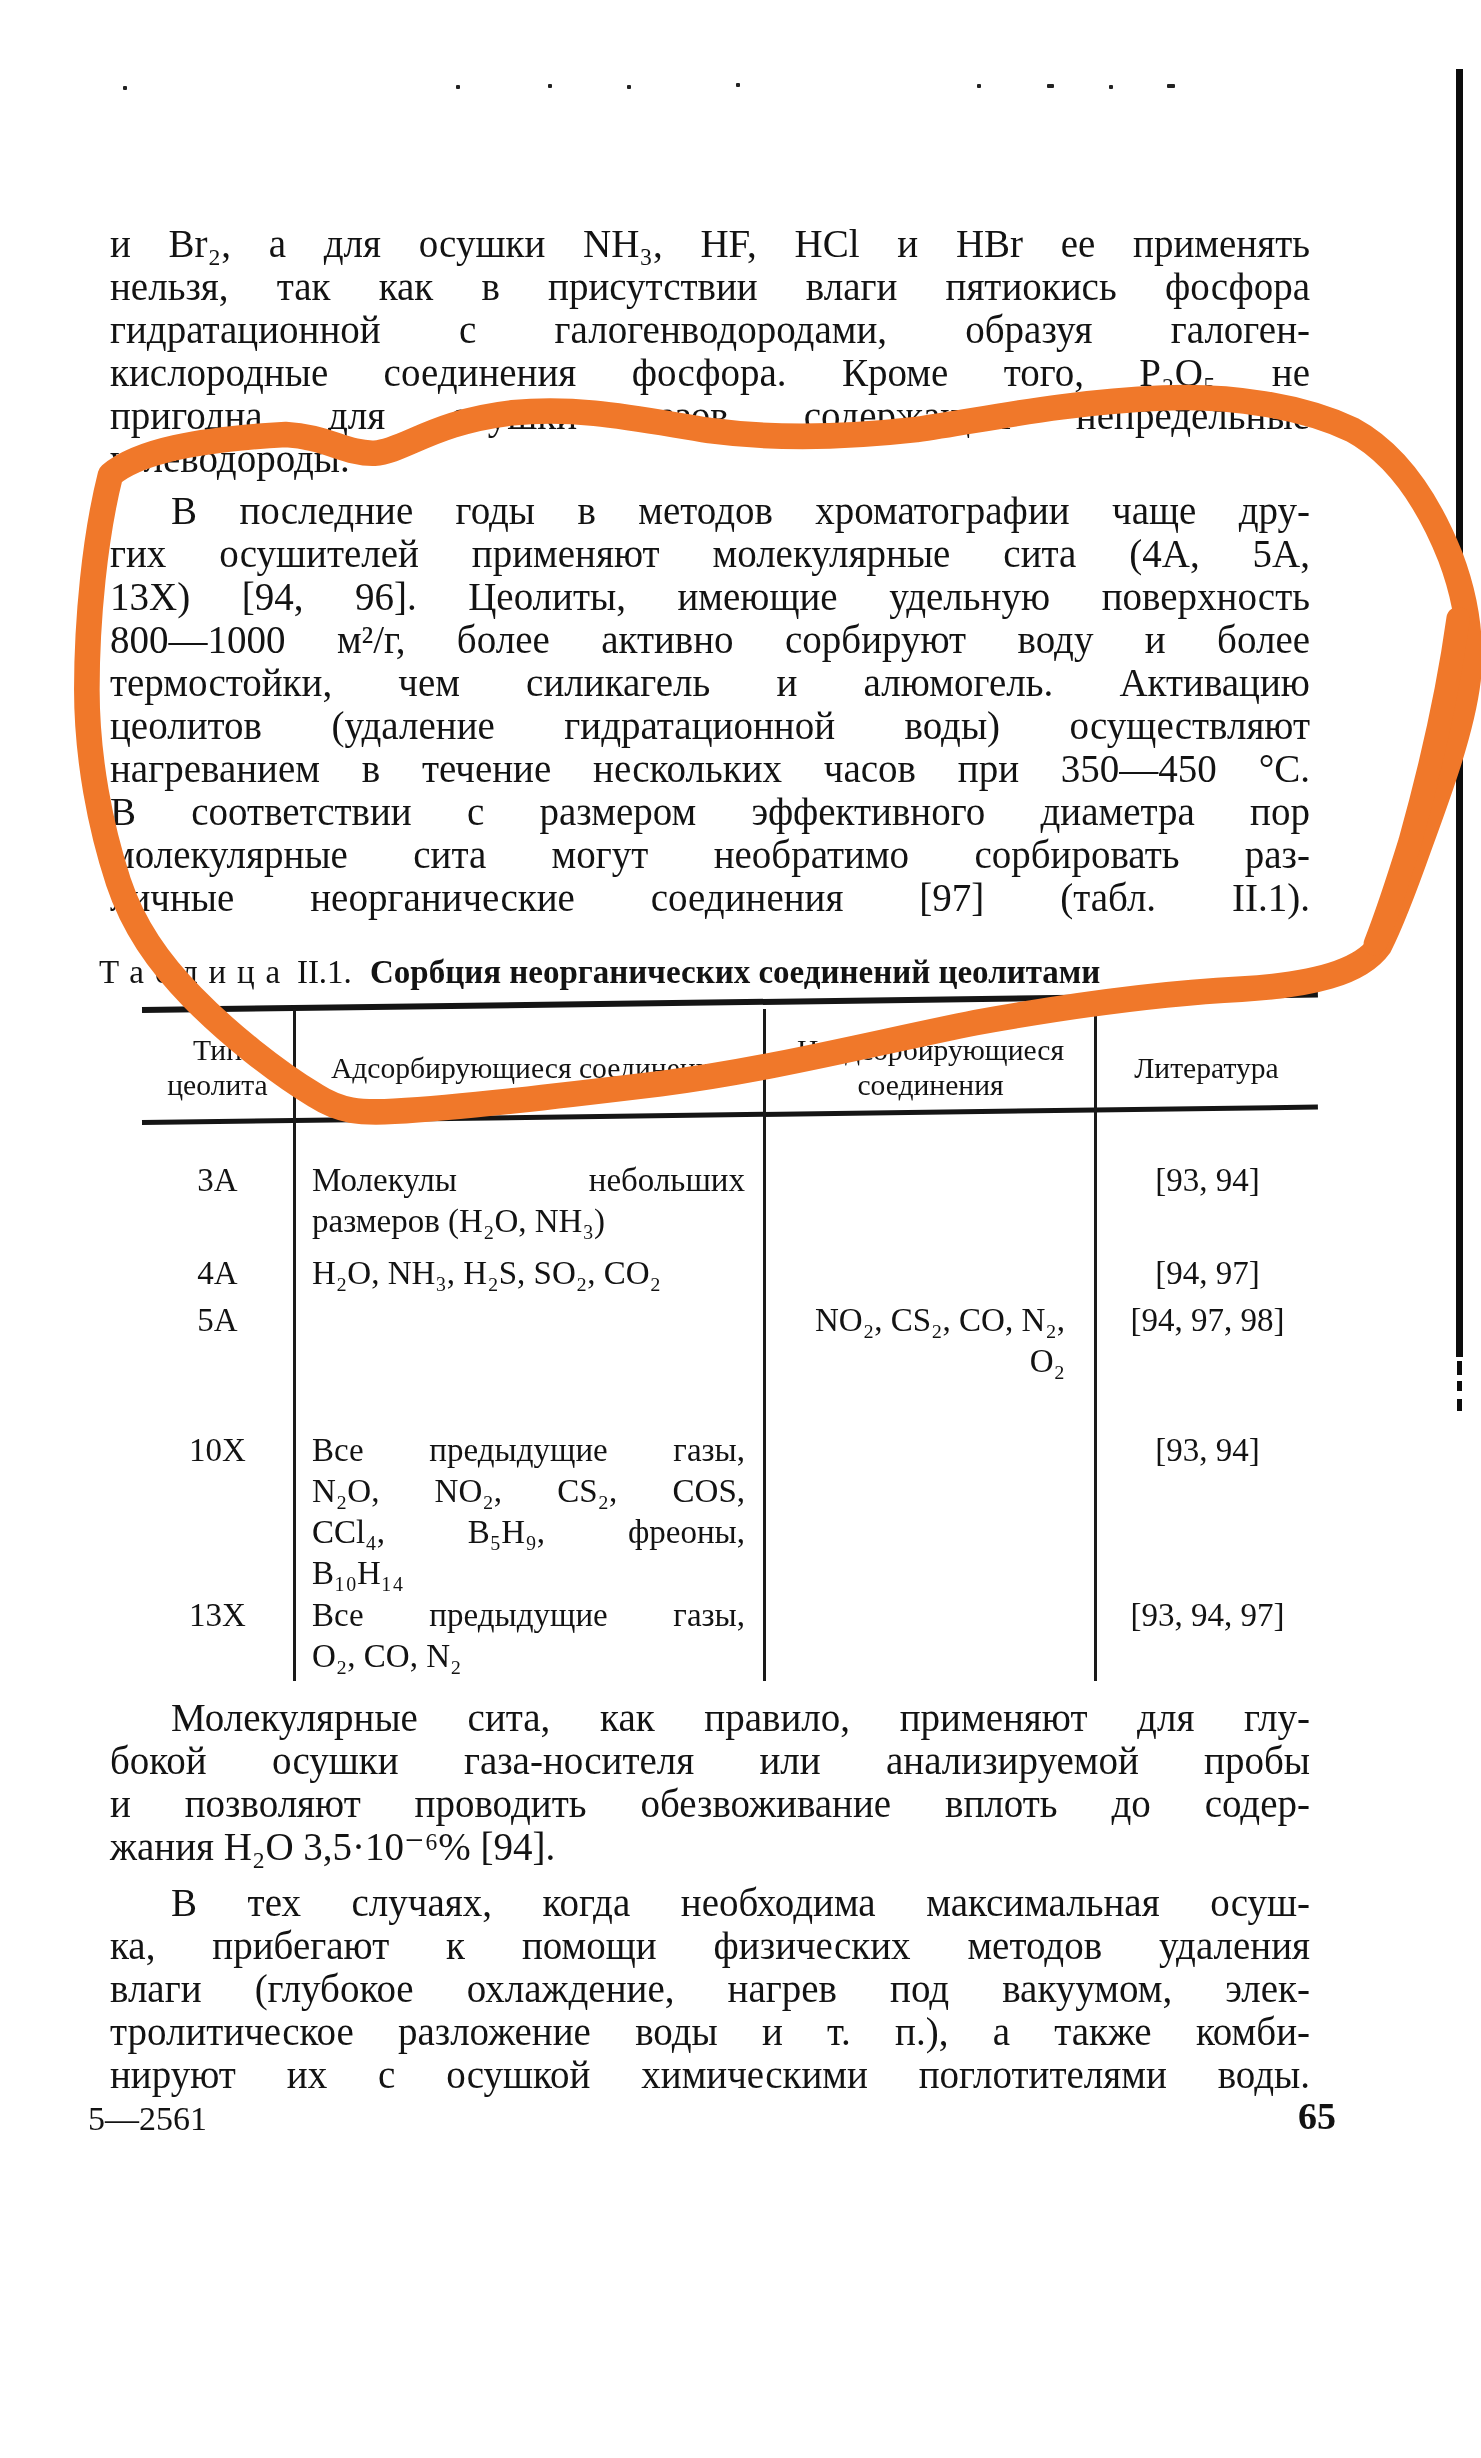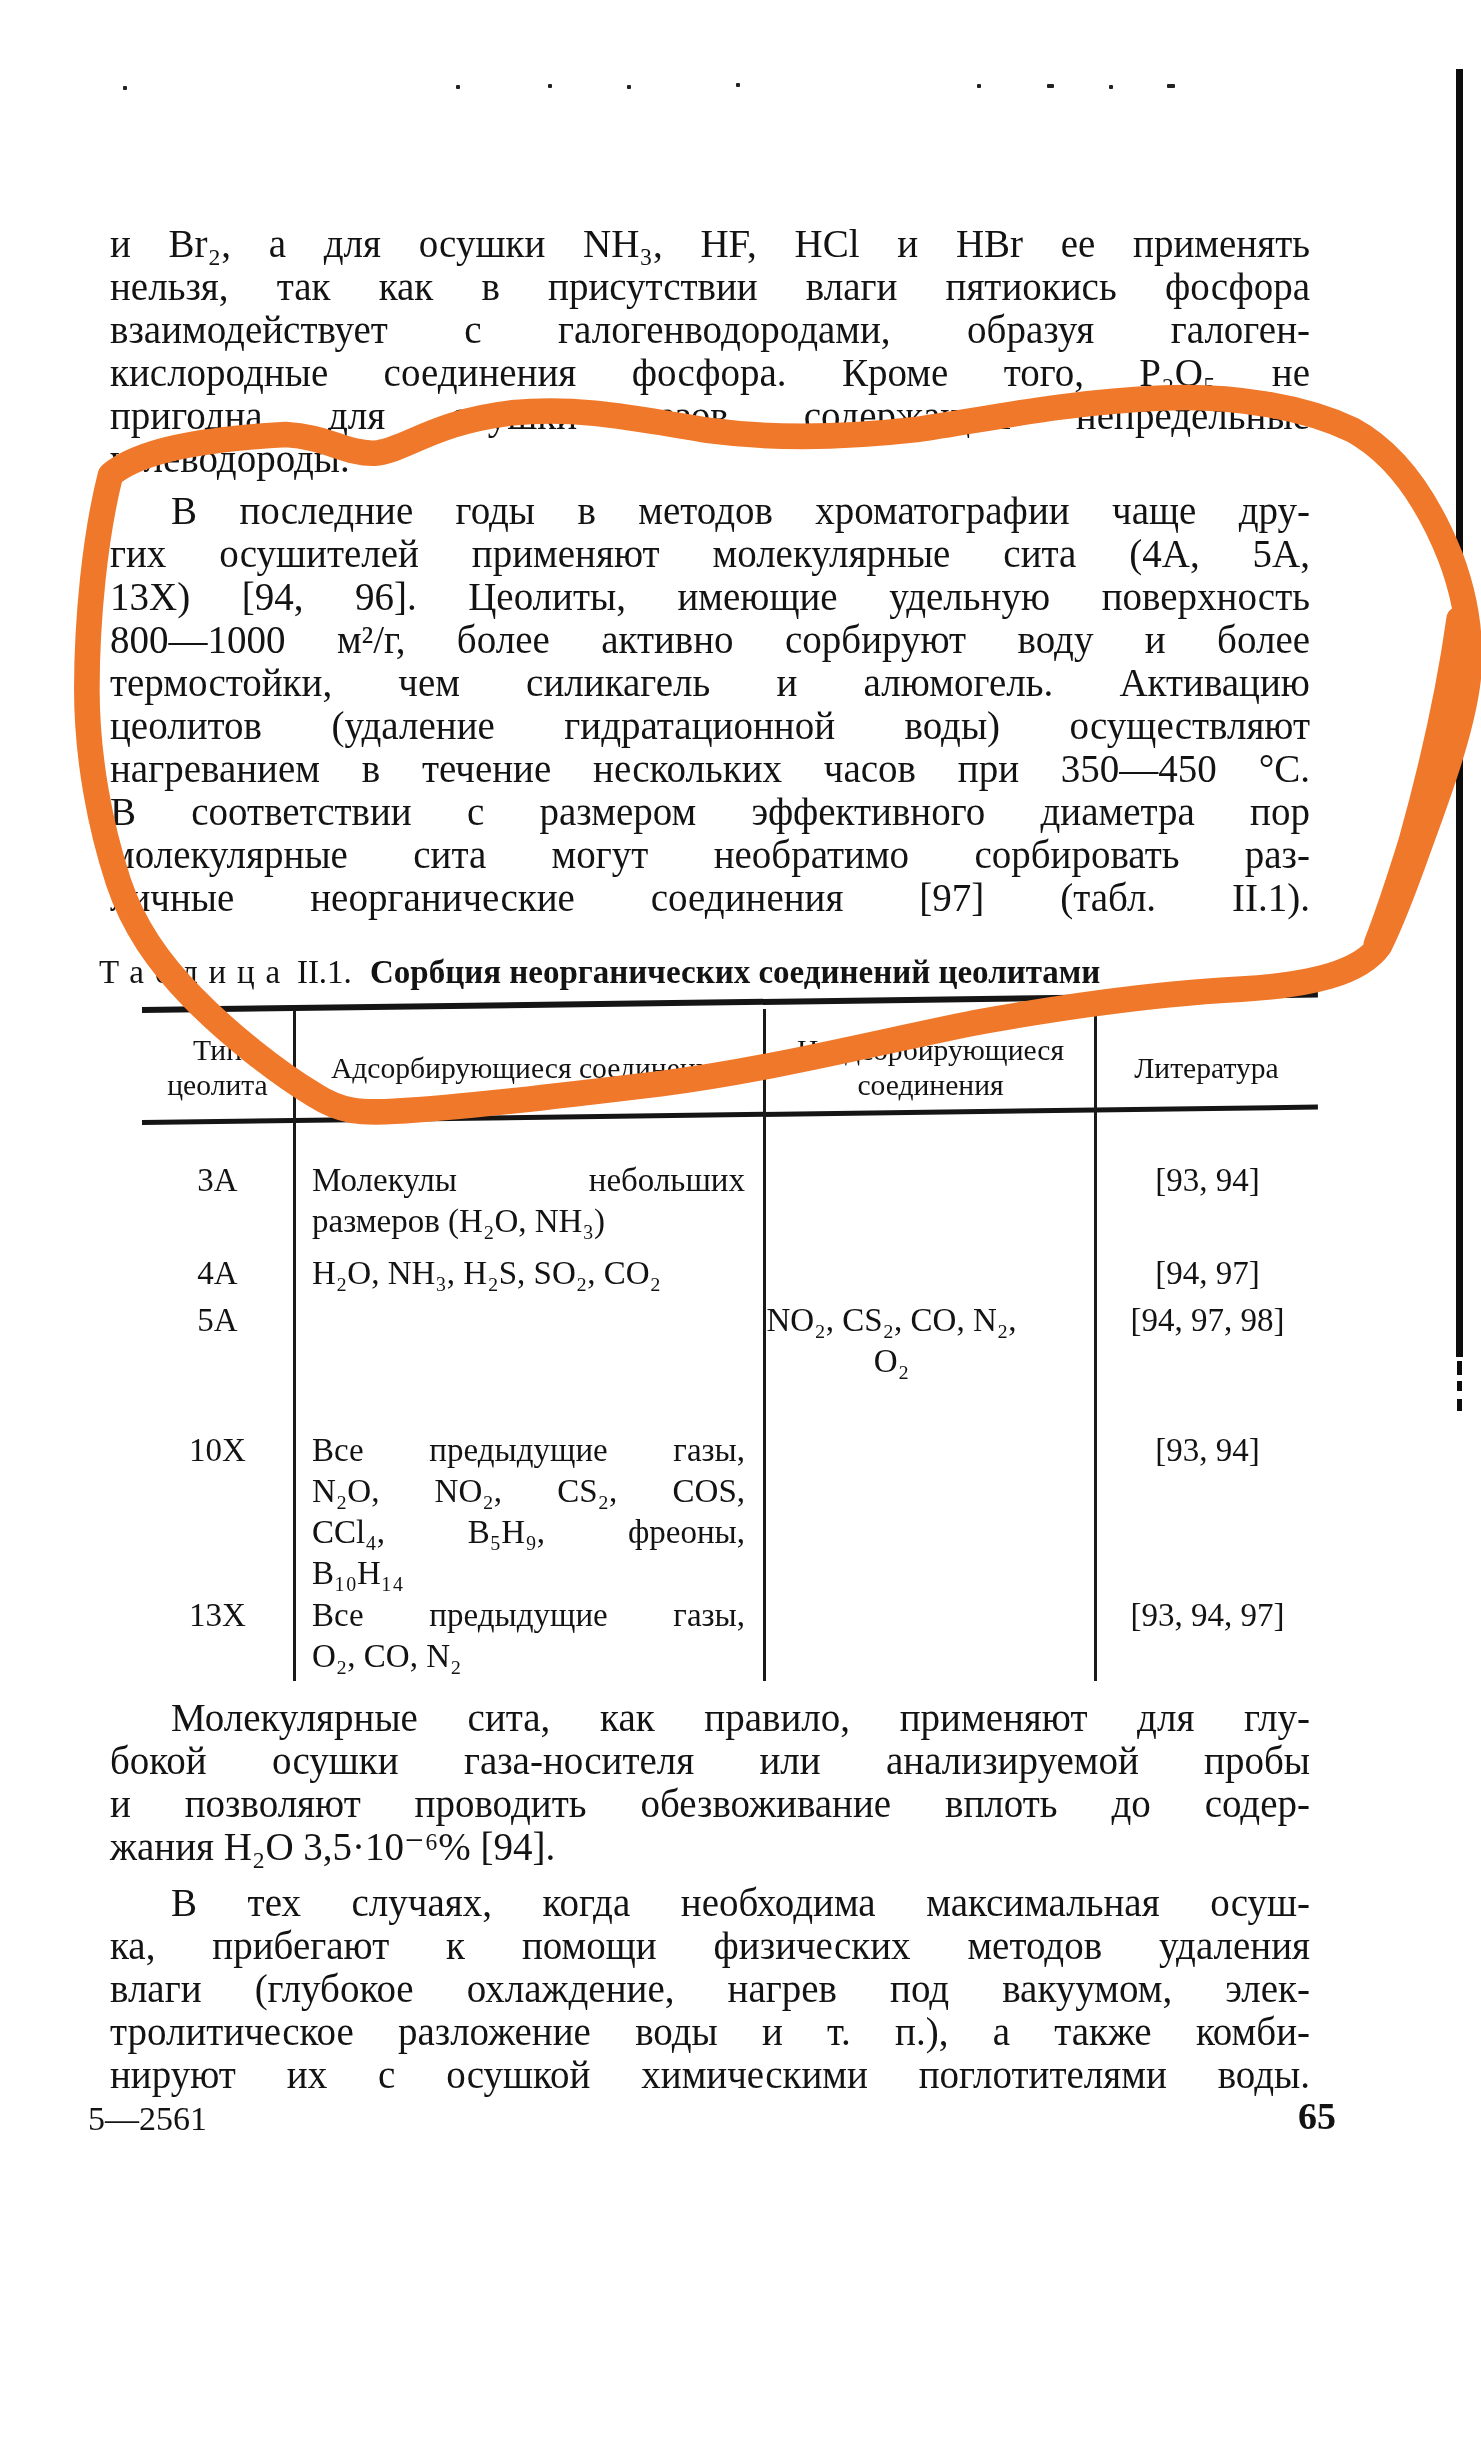--- a/index.html
+++ b/index.html
@@ -26,41 +26,41 @@
   #rule-mid{top:113px;height:4.9px;}
   .vrule{position:absolute;top:2px;width:3px;height:672px;background:#1a1a1a;}
   #v1{left:151px;} #v2{left:621px;} #v3{left:952px;}
   .hcell{position:absolute;top:11.8px;height:99px;display:flex;align-items:center;justify-content:center;
          text-align:center;font-size:29.6px;line-height:35px;}
   #h1{left:0;width:151px;} #h2{left:161px;width:450px;} #h3{left:631px;width:315px;} #h4{left:952px;width:225px;}
   #table-body{position:absolute;left:0;top:119px;width:1176px;}
   .trow{position:relative;font-size:33px;line-height:41px;}
   .c-type{position:absolute;left:0;top:0;width:151px;text-align:center;}
   .c-ads{position:absolute;left:170px;top:0;width:433px;}
-  .c-nads{position:absolute;left:594px;top:0;width:311px;text-align:center;}
+  .c-nads{position:absolute;left:612px;top:0;width:311px;text-align:right;}
   .c-refs{position:absolute;left:959px;top:0;width:213px;text-align:center;}
   .c-ads .line.j{text-align:justify;text-align-last:justify;}
   .c-ads .line.last{text-align:left;text-align-last:left;}
   
   #footer-left{position:absolute;left:88px;top:2100px;font-size:34px;}
   #page-number{position:absolute;left:1298px;top:2094px;font-size:38px;font-weight:700;}
   
   #edge-line{position:absolute;left:1456px;top:69px;width:6.9px;height:1288px;background:#0c0c0c;}
   .edge-dash{position:absolute;left:1457px;width:4.9px;background:#0c0c0c;}
   .speck{position:absolute;width:3.9px;height:3.9px;background:#222;border-radius:1px;}
   
   #marker-svg{position:absolute;left:0;top:0;z-index:5;pointer-events:none;}
 </style>
 </head>
 <body>
 
 <div class="para" id="p1">
     <div class="line j">и Br₂, а для осушки NH₃, HF, HCl и HBr ее применять</div>
     <div class="line j">нельзя, так как в присутствии влаги пятиокись фосфора</div>
-    <div class="line j">взаимодействует с галогенводородами, образуя галоген-</div>
+    <div class="line j">гидратационной с галогенводородами, образуя галоген-</div>
     <div class="line j">кислородные соединения фосфора. Кроме того, P₂O₅ не</div>
     <div class="line j">пригодна для осушки газов, содержащих непредельные</div>
     <div class="line last">углеводороды.</div>
   </div>
 <div class="para indent" id="p2">
     <div class="line j">В последние годы в методов хроматографии чаще дру-</div>
     <div class="line j">гих осушителей применяют молекулярные сита (4А, 5А,</div>
     <div class="line j">13Х) [94, 96]. Цеолиты, имеющие удельную поверхность</div>
     <div class="line j">800—1000 м²/г, более активно сорбируют воду и более</div>
     <div class="line j">термостойки, чем силикагель и алюмогель. Активацию</div>

